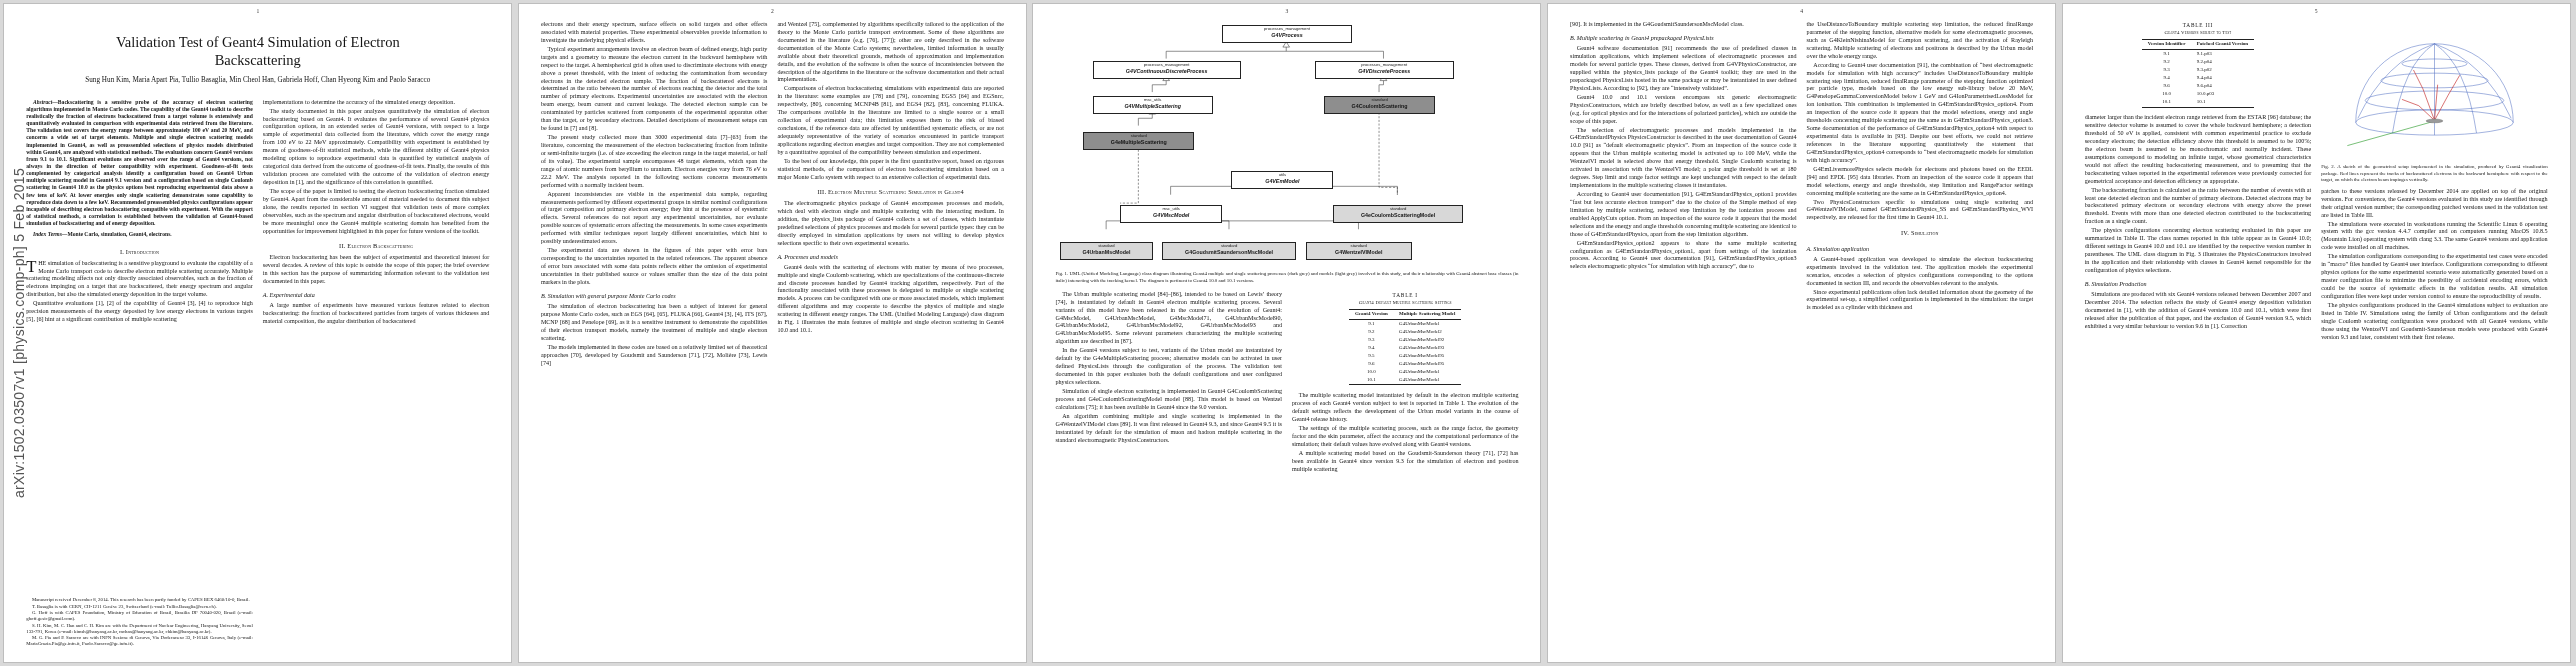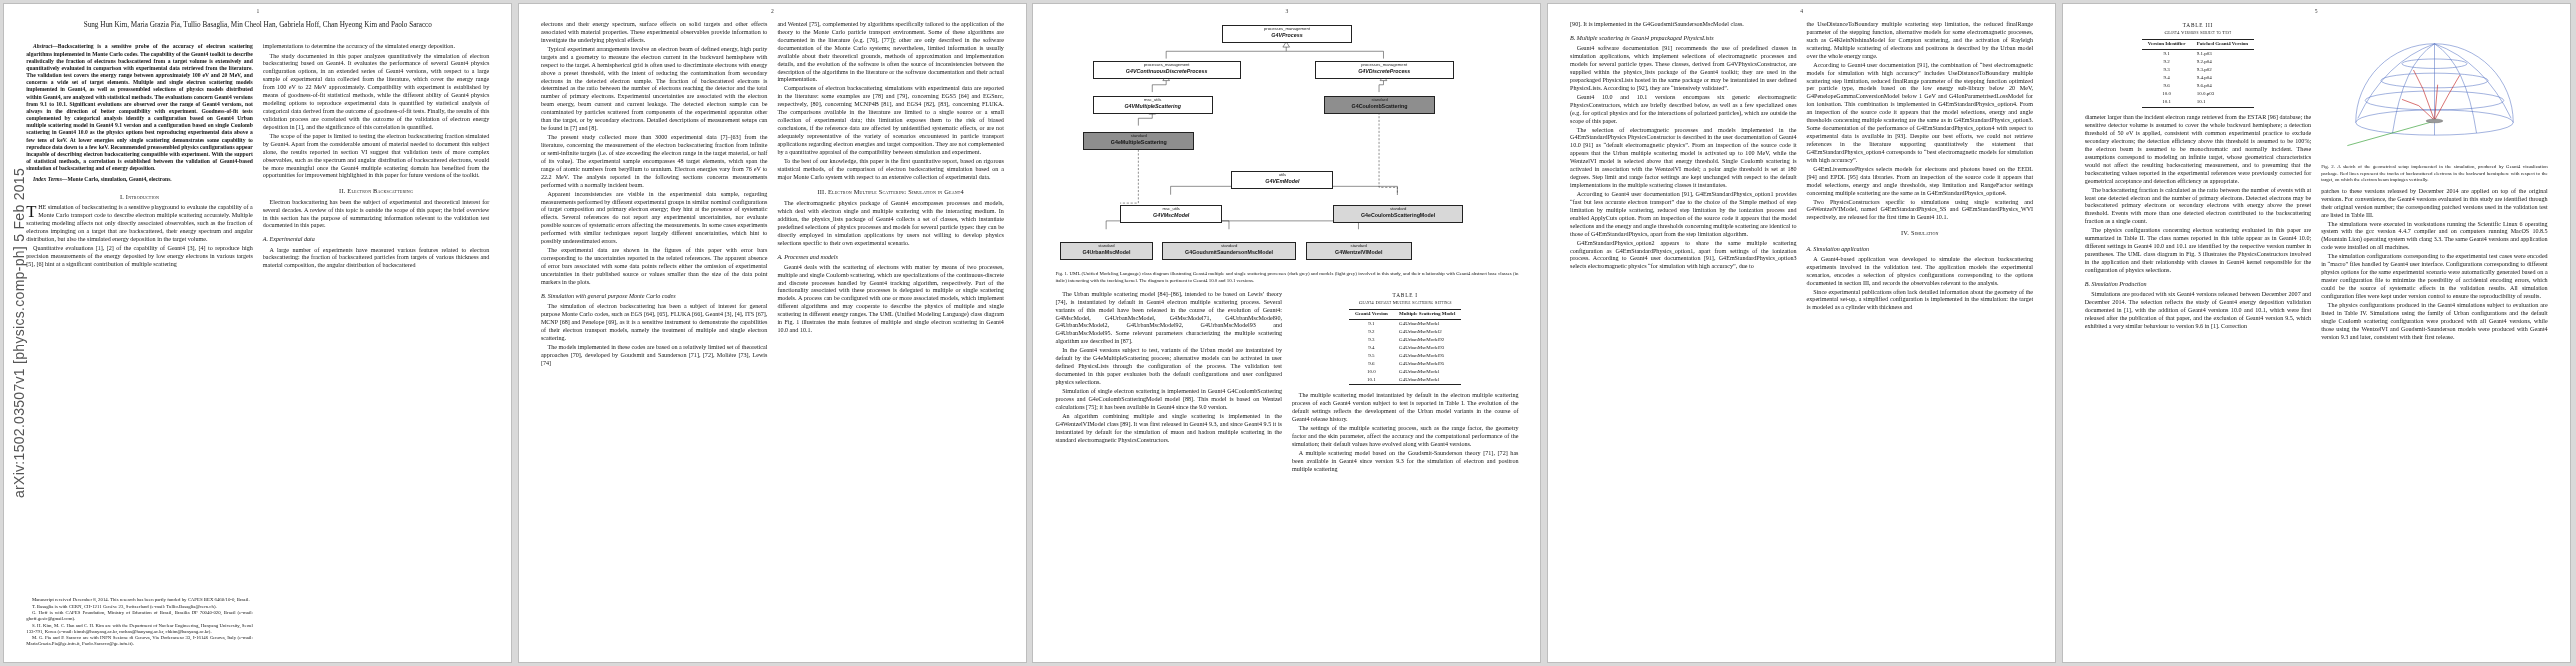--- a/index.html
+++ b/index.html
@@ -63,21 +63,22 @@
   .fig2-block svg { display:block; margin:0 auto; }
 </style>
 </head>
 <body>
 
 <div class="strip">
 
   <section class="page">
     <div class="pageno">1</div>
     <div class="arxiv">arXiv:1502.03507v1 [physics.comp-ph] 5 Feb 2015</div>
-    <div class="authors">Sung Hun Kim, Maria Grazia Pia, Tullio Basaglia, Min Cheol Han, Gabriela Hoff, Chan Hyeong Kim and Paolo Saracco</div>
+    <div class="title">Validation Test of Geant4 Simulation of Electron Backscattering</div>
+    <div class="authors">Sung Hun Kim, Maria Apart Pia, Tullio Basaglia, Min Cheol Han, Gabriela Hoff, Chan Hyeong Kim and Paolo Saracco</div>
     <div class="cols">
       <div class="col" data-col="pages.0.col0">
           <p class="abstract"><span class="lead">Abstract—</span>Backscattering is a sensitive probe of the accuracy of electron scattering algorithms implemented in Monte Carlo codes. The capability of the Geant4 toolkit to describe realistically the fraction of electrons backscattered from a target volume is extensively and quantitatively evaluated in comparison with experimental data retrieved from the literature. The validation test covers the energy range between approximately 100 eV and 20 MeV, and concerns a wide set of target elements. Multiple and single electron scattering models implemented in Geant4, as well as preassembled selections of physics models distributed within Geant4, are analyzed with statistical methods. The evaluations concern Geant4 versions from 9.1 to 10.1. Significant evolutions are observed over the range of Geant4 versions, not always in the direction of better compatibility with experiment. Goodness-of-fit tests complemented by categorical analysis identify a configuration based on Geant4 Urban multiple scattering model in Geant4 9.1 version and a configuration based on single Coulomb scattering in Geant4 10.0 as the physics options best reproducing experimental data above a few tens of keV. At lower energies only single scattering demonstrates some capability to reproduce data down to a few keV. Recommended preassembled physics configurations appear incapable of describing electron backscattering compatible with experiment. With the support of statistical methods, a correlation is established between the validation of Geant4-based simulation of backscattering and of energy deposition.</p>
           <p class="abstract"><span class="lead">Index Terms—</span>Monte Carlo, simulation, Geant4, electrons.</p>
           <div class="sec-h">I. Introduction</div>
           <p class="body noind"><span class="dropcap">T</span>HE simulation of backscattering is a sensitive playground to evaluate the capability of a Monte Carlo transport code to describe electron multiple scattering accurately. Multiple scattering modeling affects not only directly associated observables, such as the fraction of electrons impinging on a target that are backscattered, their energy spectrum and angular distribution, but also the simulated energy deposition in the target volume.</p>
           <p class="body">Quantitative evaluations [1], [2] of the capability of Geant4 [3], [4] to reproduce high precision measurements of the energy deposited by low energy electrons in various targets [5], [6] hint at a significant contribution of multiple scattering</p>
           <div class="footnote fn-top">Manuscript received December 8, 2014. This research has been partly funded by CAPES BEX 6460/10-0, Brazil.</div>
           <div class="footnote">T. Basaglia is with CERN, CH-1211 Genève 23, Switzerland (e-mail: Tullio.Basaglia@cern.ch).</div>
           <div class="footnote">G. Hoff is with CAPES Foundation, Ministry of Education of Brazil, Brasilia DF 70040-020, Brazil (e-mail: ghoff.gesic@gmail.com).</div>

